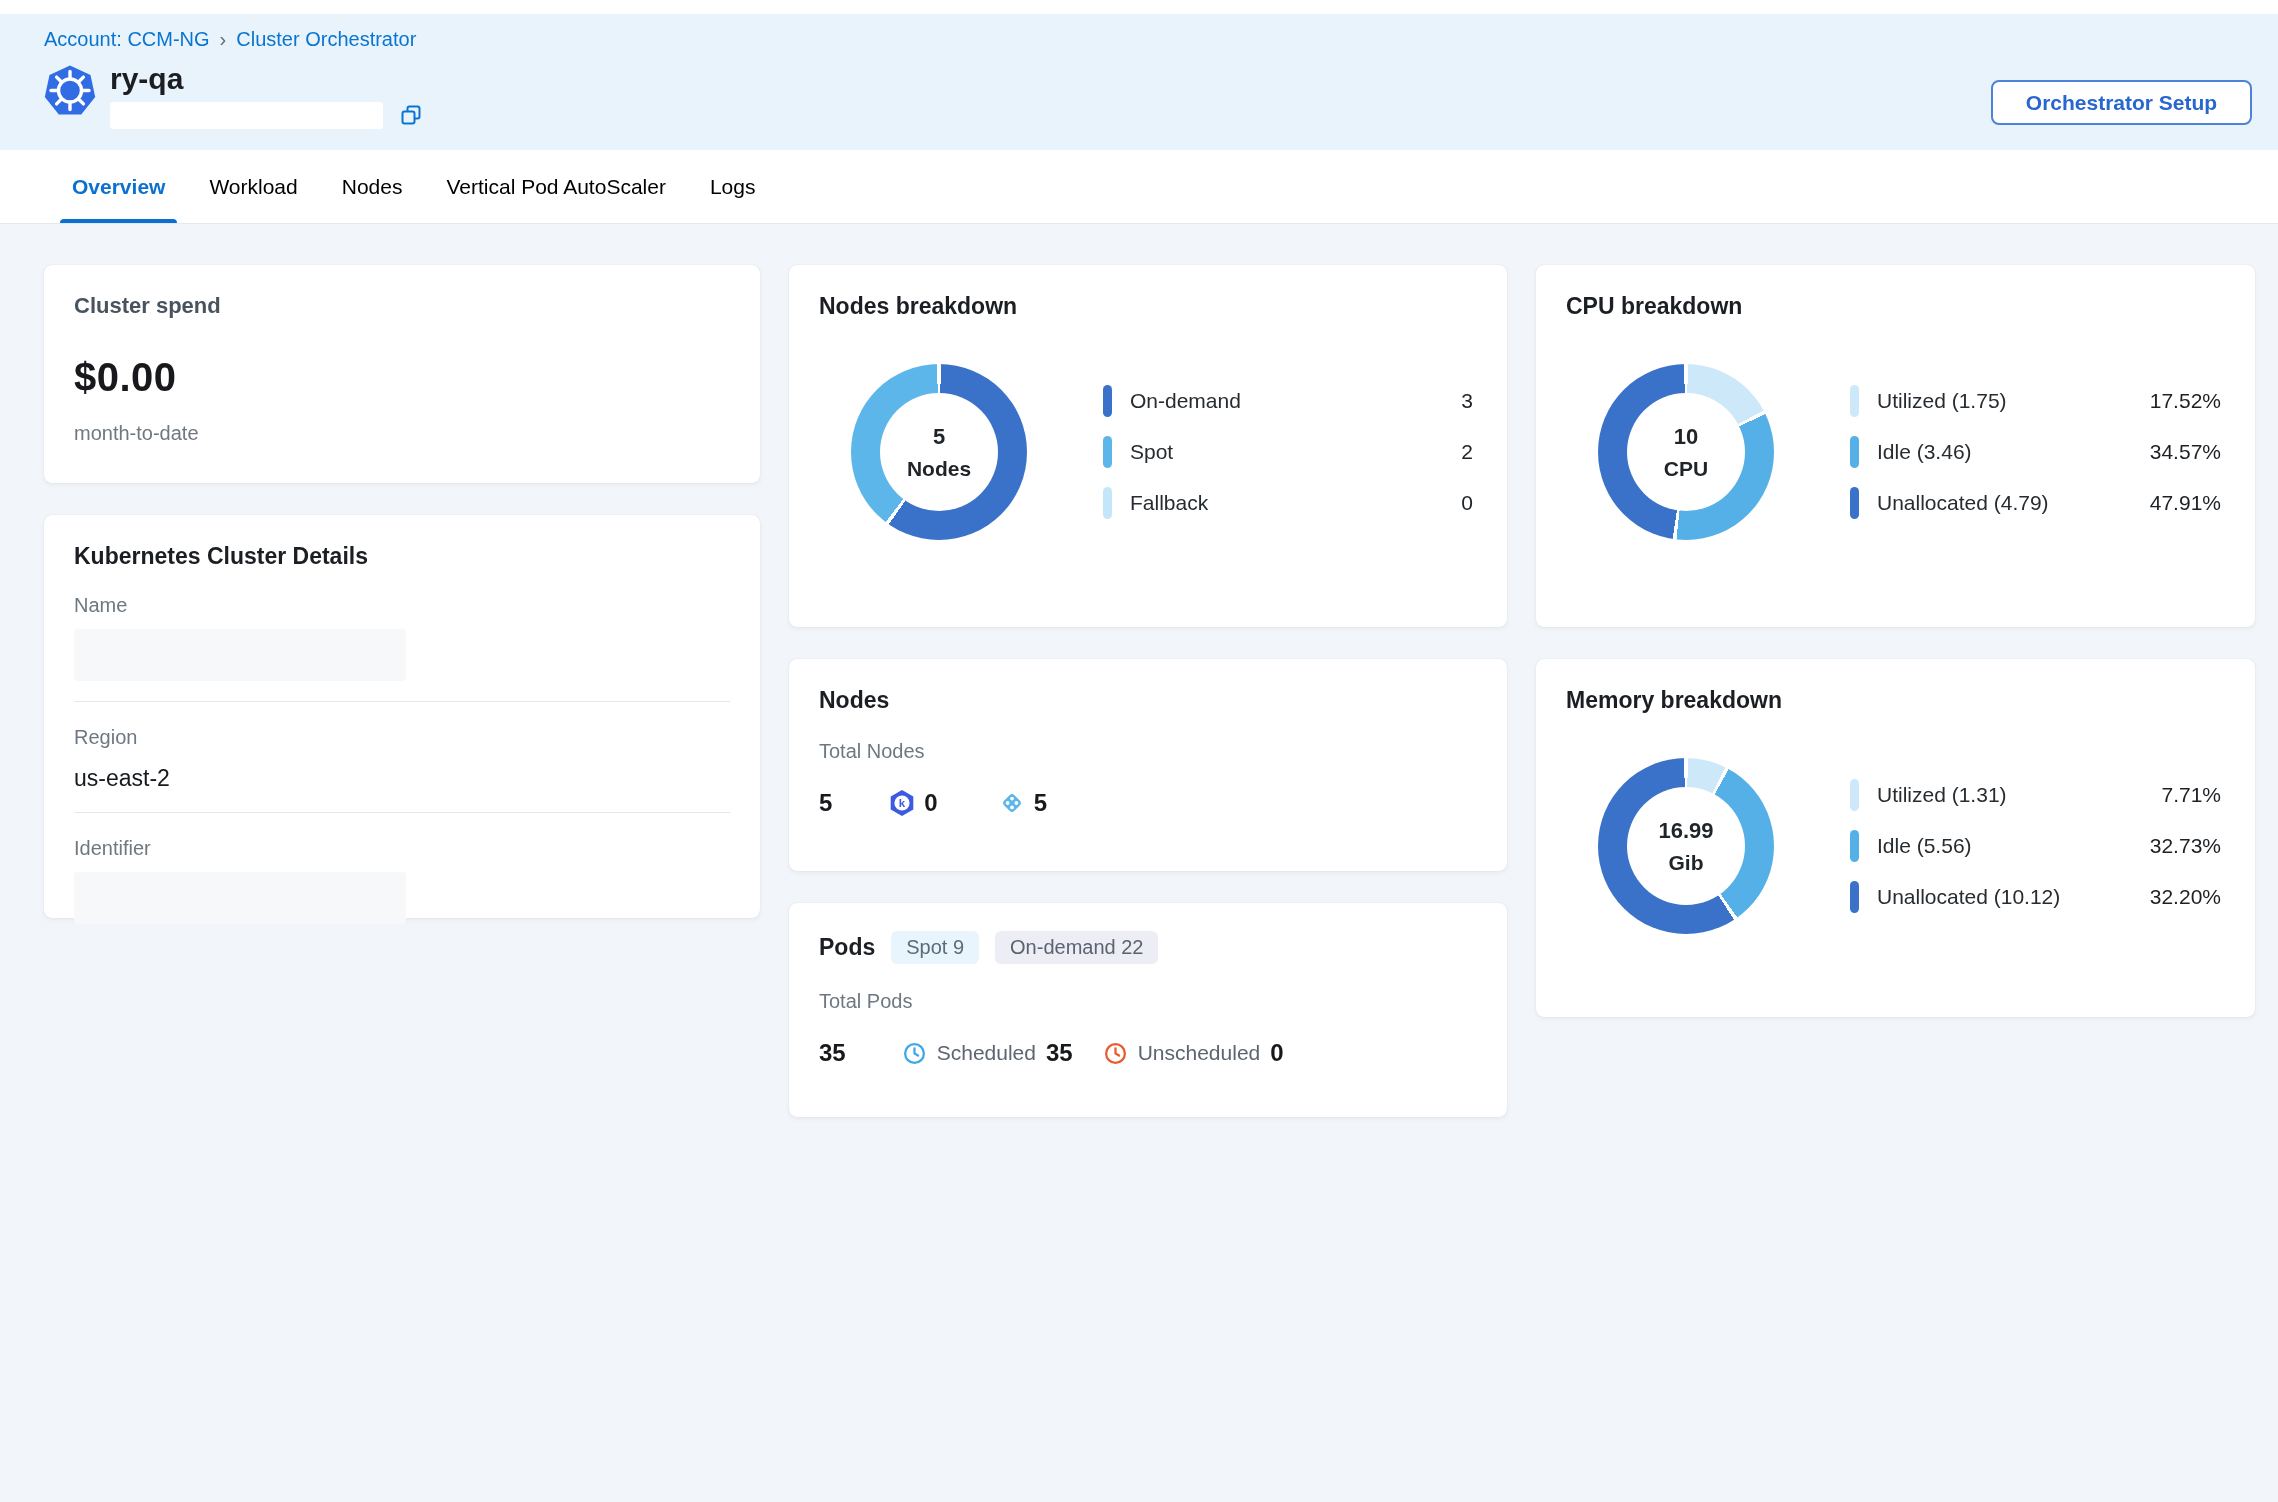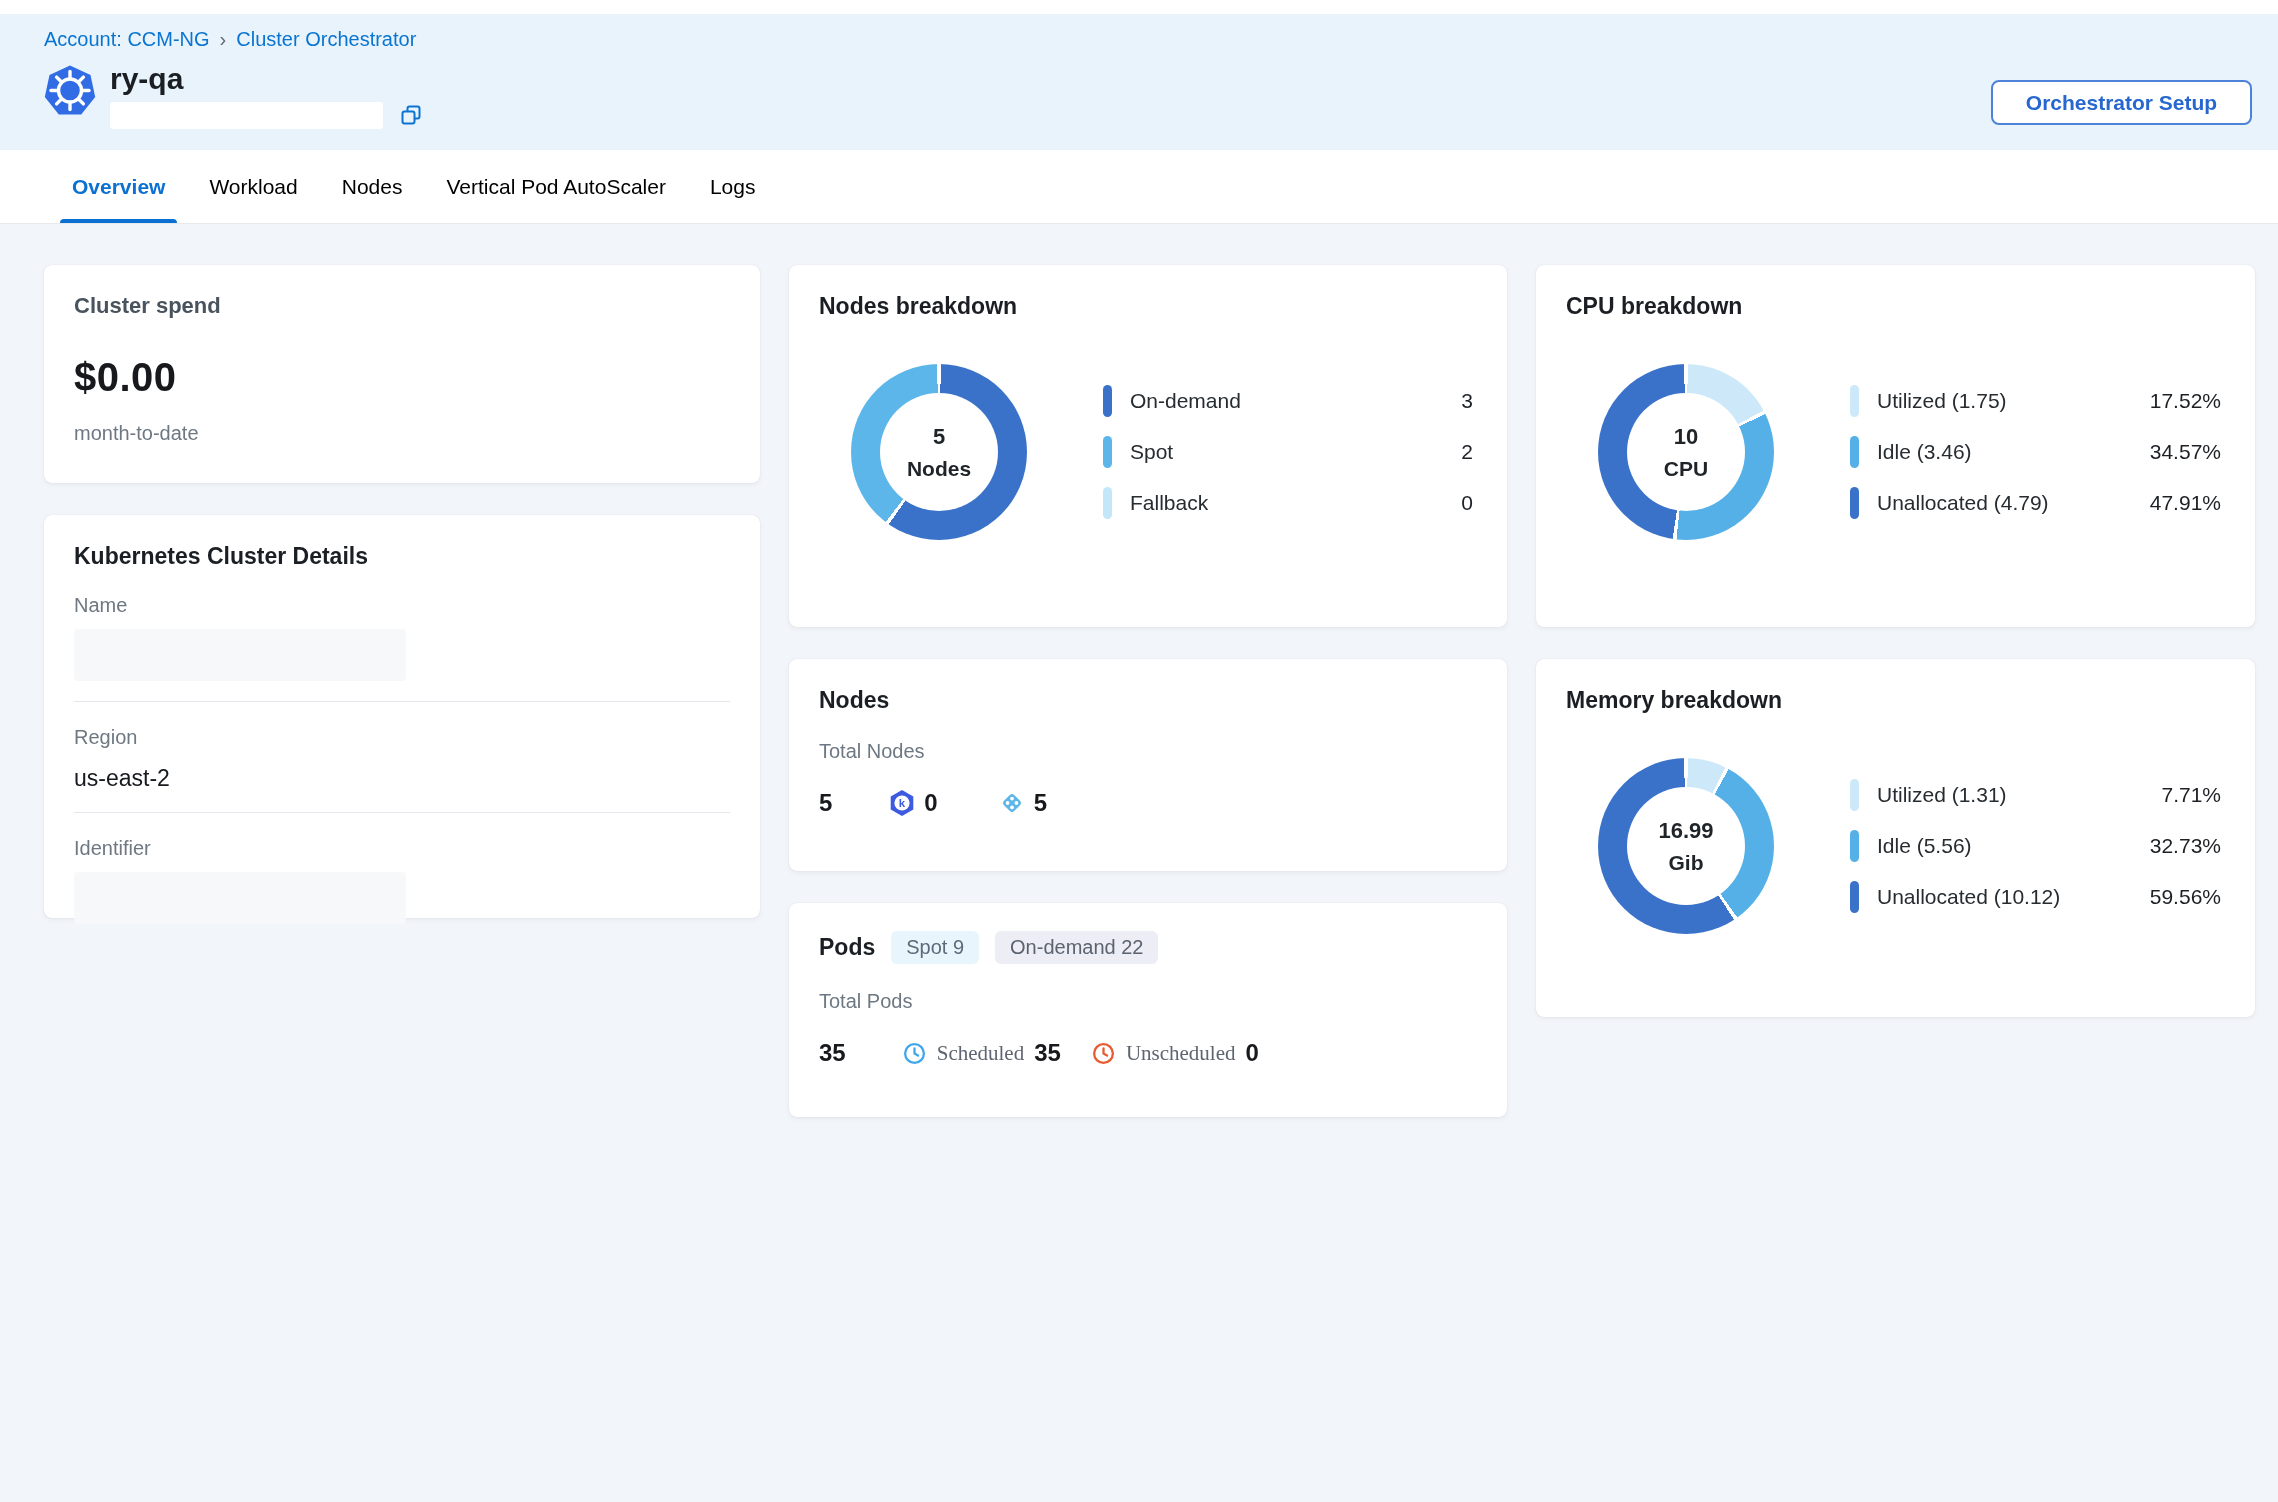--- a/index.html
+++ b/index.html
@@ -72,21 +72,21 @@
   .donut-center-label { font-size:21px; font-weight:700; color:#1f2428; }
   .legend { flex:1; margin-left:76px; margin-right:4px; display:flex; flex-direction:column; gap:19px; }
   .legend-row { display:flex; align-items:center; }
   .legend-pill { width:9px; height:32px; border-radius:5px; flex:0 0 auto; }
   .legend-label { font-size:21px; color:#272c31; margin-left:18px; }
   .legend-value { margin-left:auto; font-size:21px; color:#1d2126; }
 
   
   .stat-row { display:flex; align-items:center; margin-top:26px; }
   .stat-number { font-size:24px; font-weight:700; color:#17191c; }
-  .stat-label { font-size:21px; color:#5d6570;font-family:Liberation Serif, serif; }
+  .stat-label { font-size:21px; color:#5d6570; }
   .mini-icon { width:28px; height:28px; display:inline-block; flex:0 0 auto; }
   .clock-icon { width:25px; height:25px; display:inline-block; flex:0 0 auto; }
 
   .pods-title-row { display:flex; align-items:center; gap:16px; }
   .badge { font-size:20px; color:#5b6b7a; border-radius:6px; padding:5px 15px; }
   .badge-spot { background:#e9f5fc; }
   .badge-ondemand { background:#ededf5; color:#5b6370; }
 
   .ml8  { margin-left:8px; }
   .ml10 { margin-left:10px; }
@@ -306,21 +306,21 @@
               <span class="legend-value">7.71%</span>
             </div>
             <div class="legend-row">
               <span class="legend-pill" style="background: rgb(84, 176, 230);"></span>
               <span class="legend-label">Idle (5.56)</span>
               <span class="legend-value">32.73%</span>
             </div>
             <div class="legend-row">
               <span class="legend-pill" style="background: rgb(58, 114, 201);"></span>
               <span class="legend-label">Unallocated (10.12)</span>
-              <span class="legend-value">59.56%</span>
+              <span class="legend-value">32.20%</span>
             </div>
           </div>
         </div>
       </section>
     </div>
 
   </main>
 </div>
 
 </body></html>

